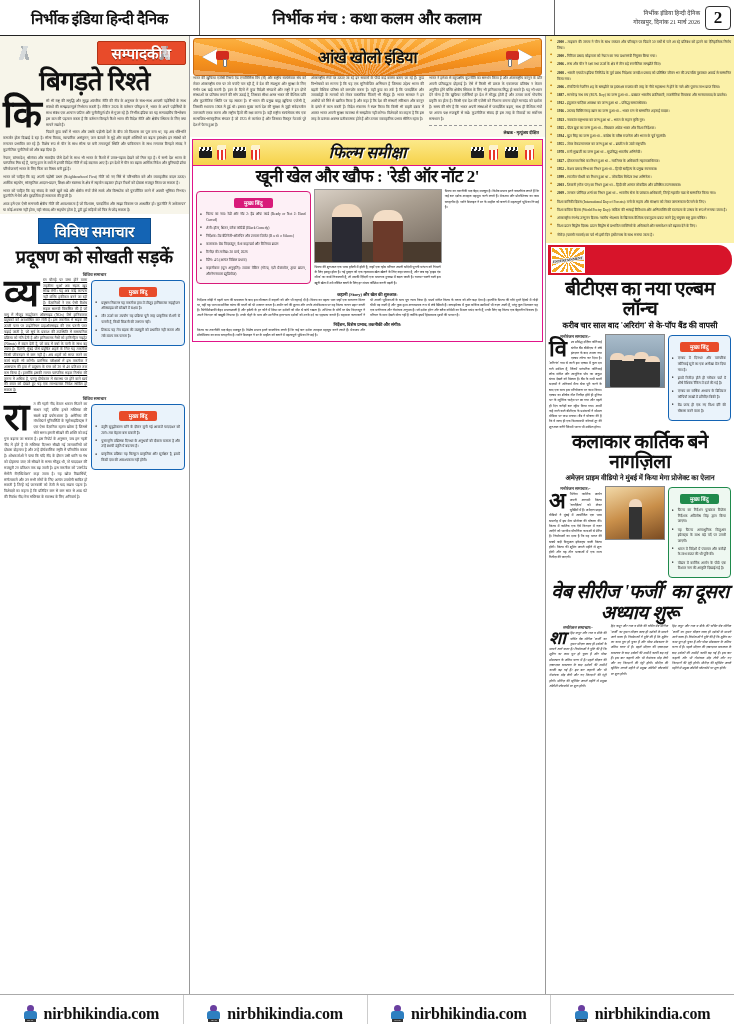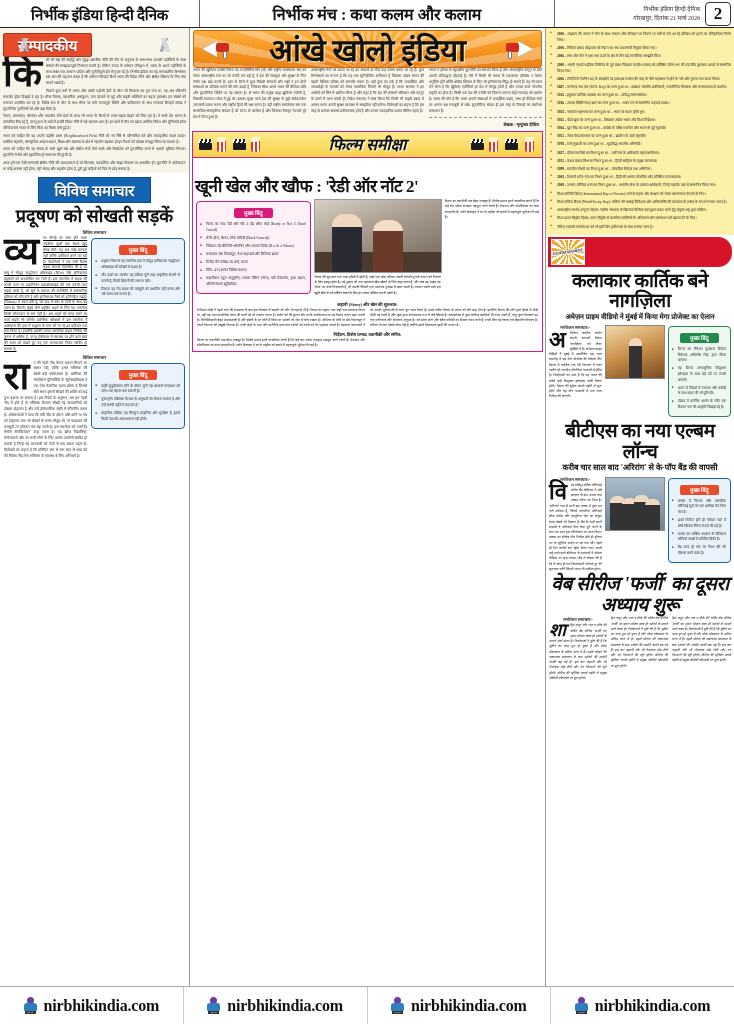--- a/index.html
+++ b/index.html
@@ -6,21 +6,21 @@
   body {
     width:734px; height:1024px;
     background:#ffffff;
     font-family:"Liberation Serif", serif;
     overflow:hidden;
   }
   .page { position:relative; width:734px; height:1024px; background:#fff; }
 
   
   .masthead {
-    display:flex; align-items:stretch; height:28px;
+    display:flex; align-items:stretch; height:36px;
     border-bottom:1.5px solid #222; background:#fff;
   }
   .mh-left {
     width:200px; display:flex; align-items:center; justify-content:center;
     font-size:15px; font-weight:bold; color:#111; letter-spacing:-0.3px;
     border-right:1px solid #666;
   }
   .mh-center {
     flex:1; display:flex; align-items:center; justify-content:center;
     font-size:16px; font-weight:bold; color:#111;
@@ -38,21 +38,21 @@
 
   
   .cols { display:flex; height:958px; }
   .col-left  { width:190px; border-right:1px solid #999; }
   .col-mid   { width:356px; border-right:1px solid #999; }
   .col-right { width:188px; }
 
   
   .edt-wrap { background:#f7f5ea; padding:2px 3px 0; }
   .edt-banner {
-    position:relative; text-align:left; padding:3px 0 1px;
+    position:relative; text-align:right; padding:3px 0 1px;
   }
   .edt-banner .strip {
     display:inline-block;
     background:#e84b2a; color:#fff; font-weight:bold; font-size:15px;
     padding:1px 14px; border-radius:2px;
     text-shadow:0 1px 0 #7a1a05;
     border:1px solid #b23317;
   }
   .edt-banner:before, .edt-banner:after {
     content:""; position:absolute; top:8px; width:36px; height:14px;
@@ -124,21 +124,21 @@
     background:linear-gradient(180deg,#fbb040 0%, #f7941e 55%, #e8821a 100%);
     border:1px solid #c96a12; border-radius:3px;
     display:flex; align-items:center; justify-content:center;
     overflow:hidden;
   }
   .mic-banner .rays {
     position:absolute; inset:0;
     background:repeating-conic-gradient(from 0deg at 50% 120%, rgba(255,255,255,.30) 0deg 4deg, rgba(255,255,255,0) 4deg 9deg);
   }
   .mic-banner .ttl {
-    position:relative; font-size:31px; font-weight:bold; color:#111;
+    position:relative; font-size:16px; font-weight:bold; color:#111;
     text-shadow:1px 1px 0 #fff3c4; letter-spacing:-0.5px;
   }
   .mic {
     position:absolute; top:7px; width:34px; height:22px;
   }
   .mic.l { left:8px; } .mic.r { right:8px; transform:scaleX(-1); }
   .mic .cone {
     position:absolute; left:0; top:3px; width:0; height:0;
     border-top:8px solid transparent; border-bottom:8px solid transparent;
     border-right:15px solid #fff; filter:drop-shadow(0 0 .5px #444);
@@ -201,22 +201,22 @@
   .clap { position:absolute; width:13px; height:11px; background:#1c1c1c; border-radius:1px; }
   .clap:after { content:""; position:absolute; left:0; top:0; width:13px; height:4px;
     background:repeating-linear-gradient(105deg,#fff 0 2px,#1c1c1c 2px 4px); }
   .pop { position:absolute; width:9px; height:11px;
     background:repeating-linear-gradient(90deg,#e8362a 0 2px,#fff 2px 4px);
     border-radius:0 0 2px 2px; }
   .pop:before{content:""; position:absolute; top:-4px; left:0; width:9px; height:5px;
     background:radial-gradient(circle at 25% 60%,#fdf3d0 0 40%,transparent 42%),
                radial-gradient(circle at 70% 40%,#fdf3d0 0 40%,transparent 42%);}
   .film-head {
-    text-align:left; font-size:17px; font-weight:bold; color:#111;
-    padding:2px 2px 3px; line-height:1.1; letter-spacing:-0.4px;margin-top:18px;
+    text-align:center; font-size:17px; font-weight:bold; color:#111;
+    padding:2px 2px 3px; line-height:1.1; letter-spacing:-0.4px;
   }
   .film-photo {
     height:74px; background:linear-gradient(160deg,#d8cfc4 0%,#a99e90 40%,#6d6258 100%);
     position:relative; overflow:hidden; border:1px solid #999;
   }
   .film-photo .figA, .film-photo .figB {
     position:absolute; bottom:0; width:30px; height:58px;
     background:linear-gradient(180deg,#f0d8c0 0 22%,#2a2a33 22% 100%);
     border-radius:12px 12px 2px 2px;
   }
@@ -310,20 +310,21 @@
     </div>
   </div>
 
   <div class="cols">
 
     <div class="col-left">
       <div class="edt-wrap">
         <div class="edt-banner">
           <span class="strip">सम्पादकीय</span>
         </div>
+        <div class="edt-head">बिगड़ते रिश्ते</div>
         <div class="body-txt">
           <span class="dropcap">कि</span>
           <p>सी भी राष्ट्र की समृद्धि और सुदृढ़ आंतरिक नीति की नींव के अनुसार के साथ-साथ आपसी पड़ोसियों के साथ संबंधों की समझदारपूर्ण निर्भरता करती है। लेकिन 2026 के वर्तमान परिदृश्य में, भारत के अपने पड़ोसियों के साथ संबंध एक अत्यन्त जटिल और चुनौतीपूर्ण दौर से गुजर रहे हैं। निर्भीक इंडिया का यह सम्पादकीय विश्लेषण इस बात की पड़ताल करता है कि वर्तमान बिगड़ते रिश्ते भारत की विदेश नीति और क्षेत्रीय स्थिरता के लिए क्या मायने रखते हैं।</p>
           <p>पिछले कुछ वर्षों में भारत और उसके पड़ोसी देशों के बीच जो विश्वास का पुल बना था, वह अब धीरे-धीरे कमजोर होता दिखाई दे रहा है। सीमा विवाद, व्यापारिक असंतुलन, जल बंटवारे के मुद्दे और बाहरी शक्तियों का बढ़ता हस्तक्षेप इन संबंधों को लगातार प्रभावित कर रहे हैं। विशेष रूप से चीन के साथ सीमा पर बनी तनावपूर्ण स्थिति और पाकिस्तान के साथ लगातार बिगड़ते संवाद ने कूटनीतिक चुनौतियों को और बढ़ा दिया है।</p>
           <p>नेपाल, बांग्लादेश, श्रीलंका और मालदीव जैसे देशों के साथ भी भारत के रिश्तों में उतार-चढ़ाव देखने को मिल रहा है। ये सभी देश भारत के पारंपरिक मित्र रहे हैं, परन्तु हाल के वर्षों में इनकी विदेश नीति में बड़े बदलाव आए हैं। इन देशों में चीन का बढ़ता आर्थिक निवेश और बुनियादी ढाँचा परियोजनाएँ भारत के लिए चिंता का विषय बनी हुई हैं।</p>
           <p>भारत को चाहिए कि वह अपनी पड़ोसी प्रथम (Neighbourhood First) नीति को नए सिरे से परिभाषित करे और व्यावहारिक कदम उठाए। आर्थिक सहयोग, सांस्कृतिक आदान-प्रदान, शिक्षा और स्वास्थ्य के क्षेत्र में सहयोग बढ़ाकर ही इन रिश्तों को दोबारा मजबूत किया जा सकता है।</p>
           <p>भारत को चाहिए कि वह संवाद के रास्ते खुले रखे और क्षेत्रीय मंचों जैसे सार्क और बिम्सटेक को पुनर्जीवित करने में अग्रणी भूमिका निभाए। कूटनीति में धैर्य और दूरदर्शिता ही सफलता की कुंजी है।</p>
           <p>आज हमें एक ऐसी समन्वयी क्षेत्रीय नीति की आवश्यकता है जो विश्वास, पारदर्शिता और साझा विकास पर आधारित हो। कूटनीति में 'अकेलापन' या कोई अवसर नहीं होता, यही संवाद और सहयोग होता है, टूटी हुई कड़ियों को फिर से जोड़ सकता है।</p>
         </div>
       </div>
@@ -513,20 +514,59 @@
         </ul>
 
       <div class="ent-banner">
         <div class="ent-logo">
           <div class="burst"></div>
             <div class="lbl">ENTERTAINMENT</div>
         </div>
       </div>
 
       <div style="padding:0 3px;">
+        <div class="ent-head">बीटीएस का नया एल्बम लॉन्च</div>
+        <div class="ent-sub">करीब चार साल बाद 'अरिरांग' से के-पॉप बैंड की वापसी</div>
+        <div style="display:flex; gap:3px;">
+          <div style="width:30%;">
+            <div class="byline" style="text-align:center;">मनोरंजन समाचार:-</div>
+            <div class="mini">
+              <span class="dropcap" style="font-size:22px;">वि</span>
+              <span>श्व प्रसिद्ध दक्षिण कोरियाई संगीत बैंड बीटीएस ने लंबे इंतज़ार के बाद अपना नया एल्बम लॉन्च कर दिया है। 'अरिरांग' नाम से जारी इस एल्बम में कुल दस गाने शामिल हैं, जिनमें पारंपरिक कोरियाई लोक संगीत और आधुनिक पॉप का अनूठा संगम देखने को मिलता है।
+
+बैंड के सभी सातों सदस्यों ने अनिवार्य सैन्य सेवा पूरी करने के बाद एक साथ इस परियोजना पर काम किया। एल्बम का शीर्षक गीत रिलीज़ होते ही दुनिया भर के म्यूजिक चार्ट्स पर छा गया और पहले ही दिन करोड़ों बार स्ट्रीम किया गया।
+
+आर्मी कहे जाने वाले बीटीएस के प्रशंसकों ने सोशल मीडिया पर जश्न मनाया। बैंड ने घोषणा की है कि वे जल्द ही एक विश्वव्यापी कॉन्सर्ट टूर की शुरुआत करेंगे जिसमें भारत भी शामिल होगा।</span>
+            </div>
+          </div>
+          <div style="width:34%;">
+            <div class="ent-photo">
+              <div class="p-fig" style="left:8%;"></div>
+              <div class="p-fig" style="left:28%;height:32px;"></div>
+              <div class="p-fig" style="left:48%;height:35px;"></div>
+              <div class="p-fig" style="left:68%;height:31px;"></div>
+            </div>
+          </div>
+          <div style="width:36%;">
+            <div class="kp">
+              <div class="kp-title">
+                <span>मुख्य बिंदु</span>
+              </div>
+              <ul>
+                <li>एल्बम में दिनभर और पारंपरिक कोरियाई सुरों का एक अनोखा मेल दिया गया है।</li>
+                <li>इसमें रिलीज़ होते ही ग्लोबल चार्ट में शीर्ष वैश्विक रैंकिंग में दर्ज की गई है।</li>
+                <li>एल्बम का वार्षिक अध्याय के डिजिटल कॉपियाँ लाखों में प्रतिदिन बिकी हैं।</li>
+                <li>बैंड जल्द ही एक नए विश्व दौरे की घोषणा करने वाला है।</li>
+              </ul>
+            </div>
+          </div>
+        </div>
+      </div>
+
+      <div style="padding:0 3px;">
         <div class="ent-head">कलाकार कार्तिक बने नागज़िला</div>
         <div class="ent-sub" style="font-size:7px;">अमेज़न प्राइम वीडियो ने मुंबई में किया मेगा प्रोजेक्ट का ऐलान</div>
         <div style="display:flex; gap:3px;">
           <div style="width:30%;">
             <div class="byline" style="text-align:center;">मनोरंजन समाचार:-</div>
             <div class="mini">
               <span class="dropcap" style="font-size:22px;">अ</span>
               <span>भिनेता कार्तिक आर्यन अपनी आगामी फिल्म 'नागज़िला' को लेकर सुर्खियों में हैं। अमेज़न प्राइम वीडियो ने मुंबई में आयोजित एक भव्य समारोह में इस मेगा प्रोजेक्ट की घोषणा की। फिल्म में कार्तिक एक ऐसे किरदार में नज़र आएँगे जो भारतीय पौराणिक कथाओं से प्रेरित है।
 
 निर्माताओं का दावा है कि यह भारत की सबसे बड़ी विज़ुअल इफेक्ट्स वाली फिल्म होगी। फिल्म की शूटिंग अगले महीने से शुरू होगी और यह तीन भाषाओं में एक साथ रिलीज़ की जाएगी।</span>
@@ -546,59 +586,20 @@
                 <li>फिल्म का निर्देशन पुरस्कार विजेता निर्देशक अमितोष सिंह द्वारा किया जाएगा।</li>
                 <li>यह फिल्म अत्याधुनिक विज़ुअल इफेक्ट्स के साथ बड़े पर्दे पर उतारी जाएगी।</li>
                 <li>भारत में विदेशों में पंचायत और करोड़ों के साथ बजट की भी पुष्टि की।</li>
                 <li>पोस्टर में कार्तिक आर्यन के पीछे एक विशाल नाग की आकृति दिखाई गई है।</li>
               </ul>
             </div>
           </div>
         </div>
       </div>
 
-      <div style="padding:0 3px;">
-        <div class="ent-head">बीटीएस का नया एल्बम लॉन्च</div>
-        <div class="ent-sub">करीब चार साल बाद 'अरिरांग' से के-पॉप बैंड की वापसी</div>
-        <div style="display:flex; gap:3px;">
-          <div style="width:30%;">
-            <div class="byline" style="text-align:center;">मनोरंजन समाचार:-</div>
-            <div class="mini">
-              <span class="dropcap" style="font-size:22px;">वि</span>
-              <span>श्व प्रसिद्ध दक्षिण कोरियाई संगीत बैंड बीटीएस ने लंबे इंतज़ार के बाद अपना नया एल्बम लॉन्च कर दिया है। 'अरिरांग' नाम से जारी इस एल्बम में कुल दस गाने शामिल हैं, जिनमें पारंपरिक कोरियाई लोक संगीत और आधुनिक पॉप का अनूठा संगम देखने को मिलता है।
-
-बैंड के सभी सातों सदस्यों ने अनिवार्य सैन्य सेवा पूरी करने के बाद एक साथ इस परियोजना पर काम किया। एल्बम का शीर्षक गीत रिलीज़ होते ही दुनिया भर के म्यूजिक चार्ट्स पर छा गया और पहले ही दिन करोड़ों बार स्ट्रीम किया गया।
-
-आर्मी कहे जाने वाले बीटीएस के प्रशंसकों ने सोशल मीडिया पर जश्न मनाया। बैंड ने घोषणा की है कि वे जल्द ही एक विश्वव्यापी कॉन्सर्ट टूर की शुरुआत करेंगे जिसमें भारत भी शामिल होगा।</span>
-            </div>
-          </div>
-          <div style="width:34%;">
-            <div class="ent-photo">
-              <div class="p-fig" style="left:8%;"></div>
-              <div class="p-fig" style="left:28%;height:32px;"></div>
-              <div class="p-fig" style="left:48%;height:35px;"></div>
-              <div class="p-fig" style="left:68%;height:31px;"></div>
-            </div>
-          </div>
-          <div style="width:36%;">
-            <div class="kp">
-              <div class="kp-title">
-                <span>मुख्य बिंदु</span>
-              </div>
-              <ul>
-                <li>एल्बम में दिनभर और पारंपरिक कोरियाई सुरों का एक अनोखा मेल दिया गया है।</li>
-                <li>इसमें रिलीज़ होते ही ग्लोबल चार्ट में शीर्ष वैश्विक रैंकिंग में दर्ज की गई है।</li>
-                <li>एल्बम का वार्षिक अध्याय के डिजिटल कॉपियाँ लाखों में प्रतिदिन बिकी हैं।</li>
-                <li>बैंड जल्द ही एक नए विश्व दौरे की घोषणा करने वाला है।</li>
-              </ul>
-            </div>
-          </div>
-        </div>
-      </div>
-
       <div style="padding:0 3px;font-style:italic;">
         <div class="ent-head">वेब सीरीज 'फर्जी' का दूसरा अध्याय शुरू</div>
         <div style="display:flex; gap:4px;">
           <div style="width:33%;">
             <div class="byline" style="text-align:center;">मनोरंजन समाचार:-</div>
             <div class="mini">
               <span class="dropcap" style="font-size:18px;">शा</span>
               <span>हिद कपूर और राज व डीके की चर्चित वेब सीरीज 'फर्जी' का दूसरा सीज़न जल्द ही दर्शकों के सामने आने वाला है। निर्माताओं ने पुष्टि की है कि शूटिंग का काम पूरा हो चुका है और पोस्ट प्रोडक्शन के अंतिम चरण में है।
 
 पहले सीज़न की ज़बरदस्त सफलता के बाद दर्शकों की उम्मीदें काफी बढ़ गई हैं। इस बार कहानी और भी रोमांचक मोड़ लेगी और नए किरदारों की एंट्री होगी।

